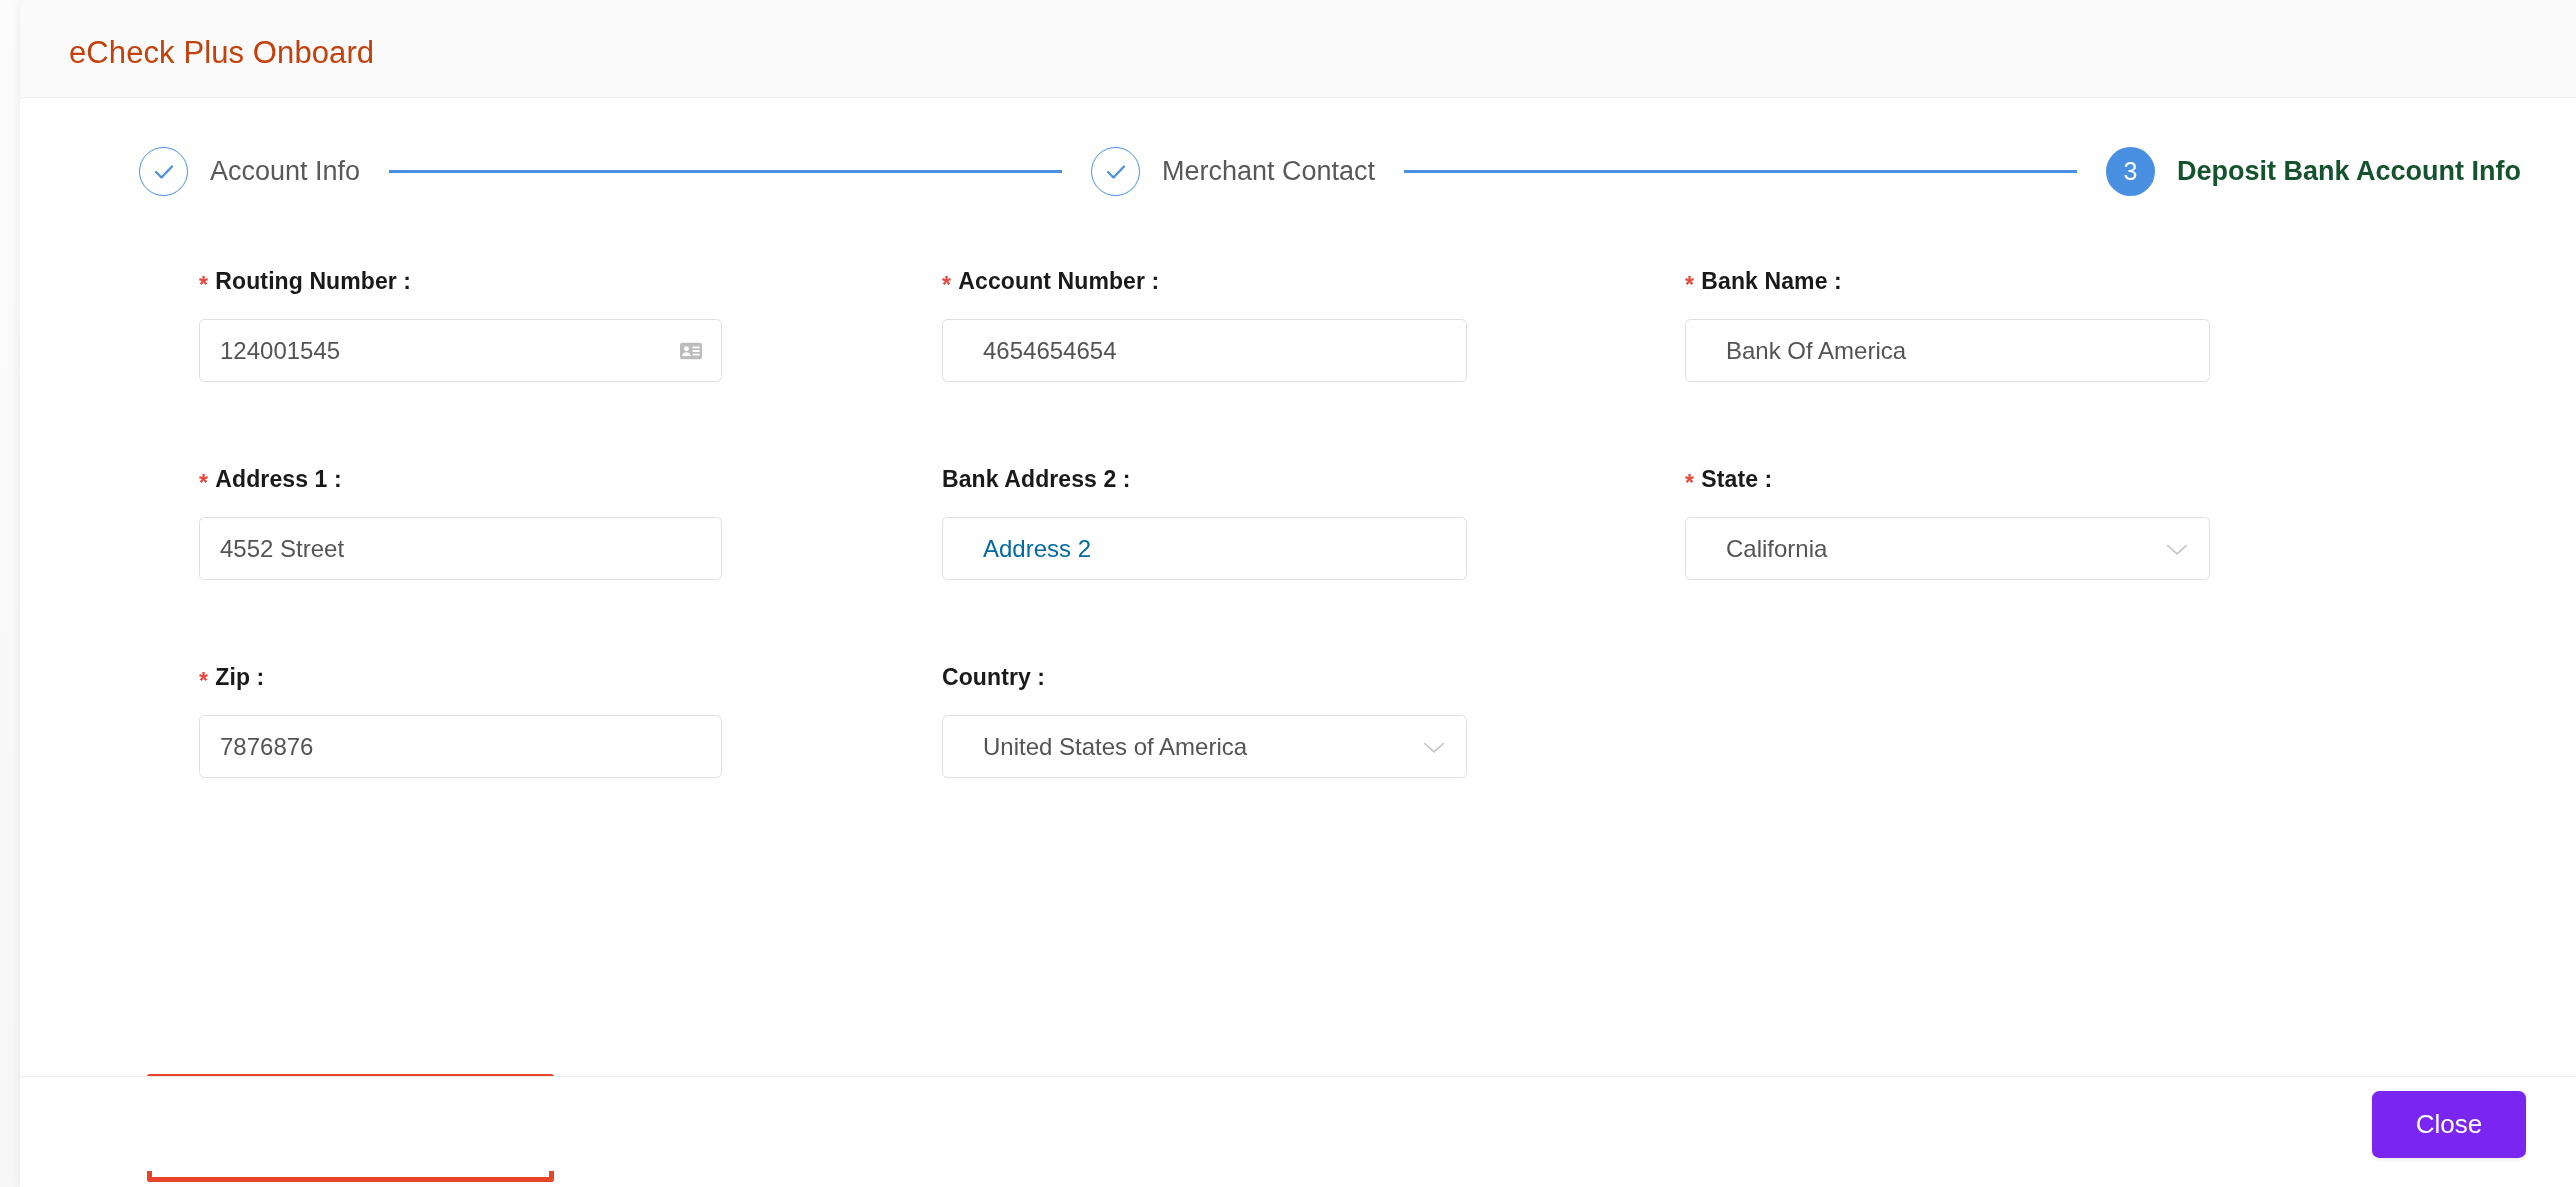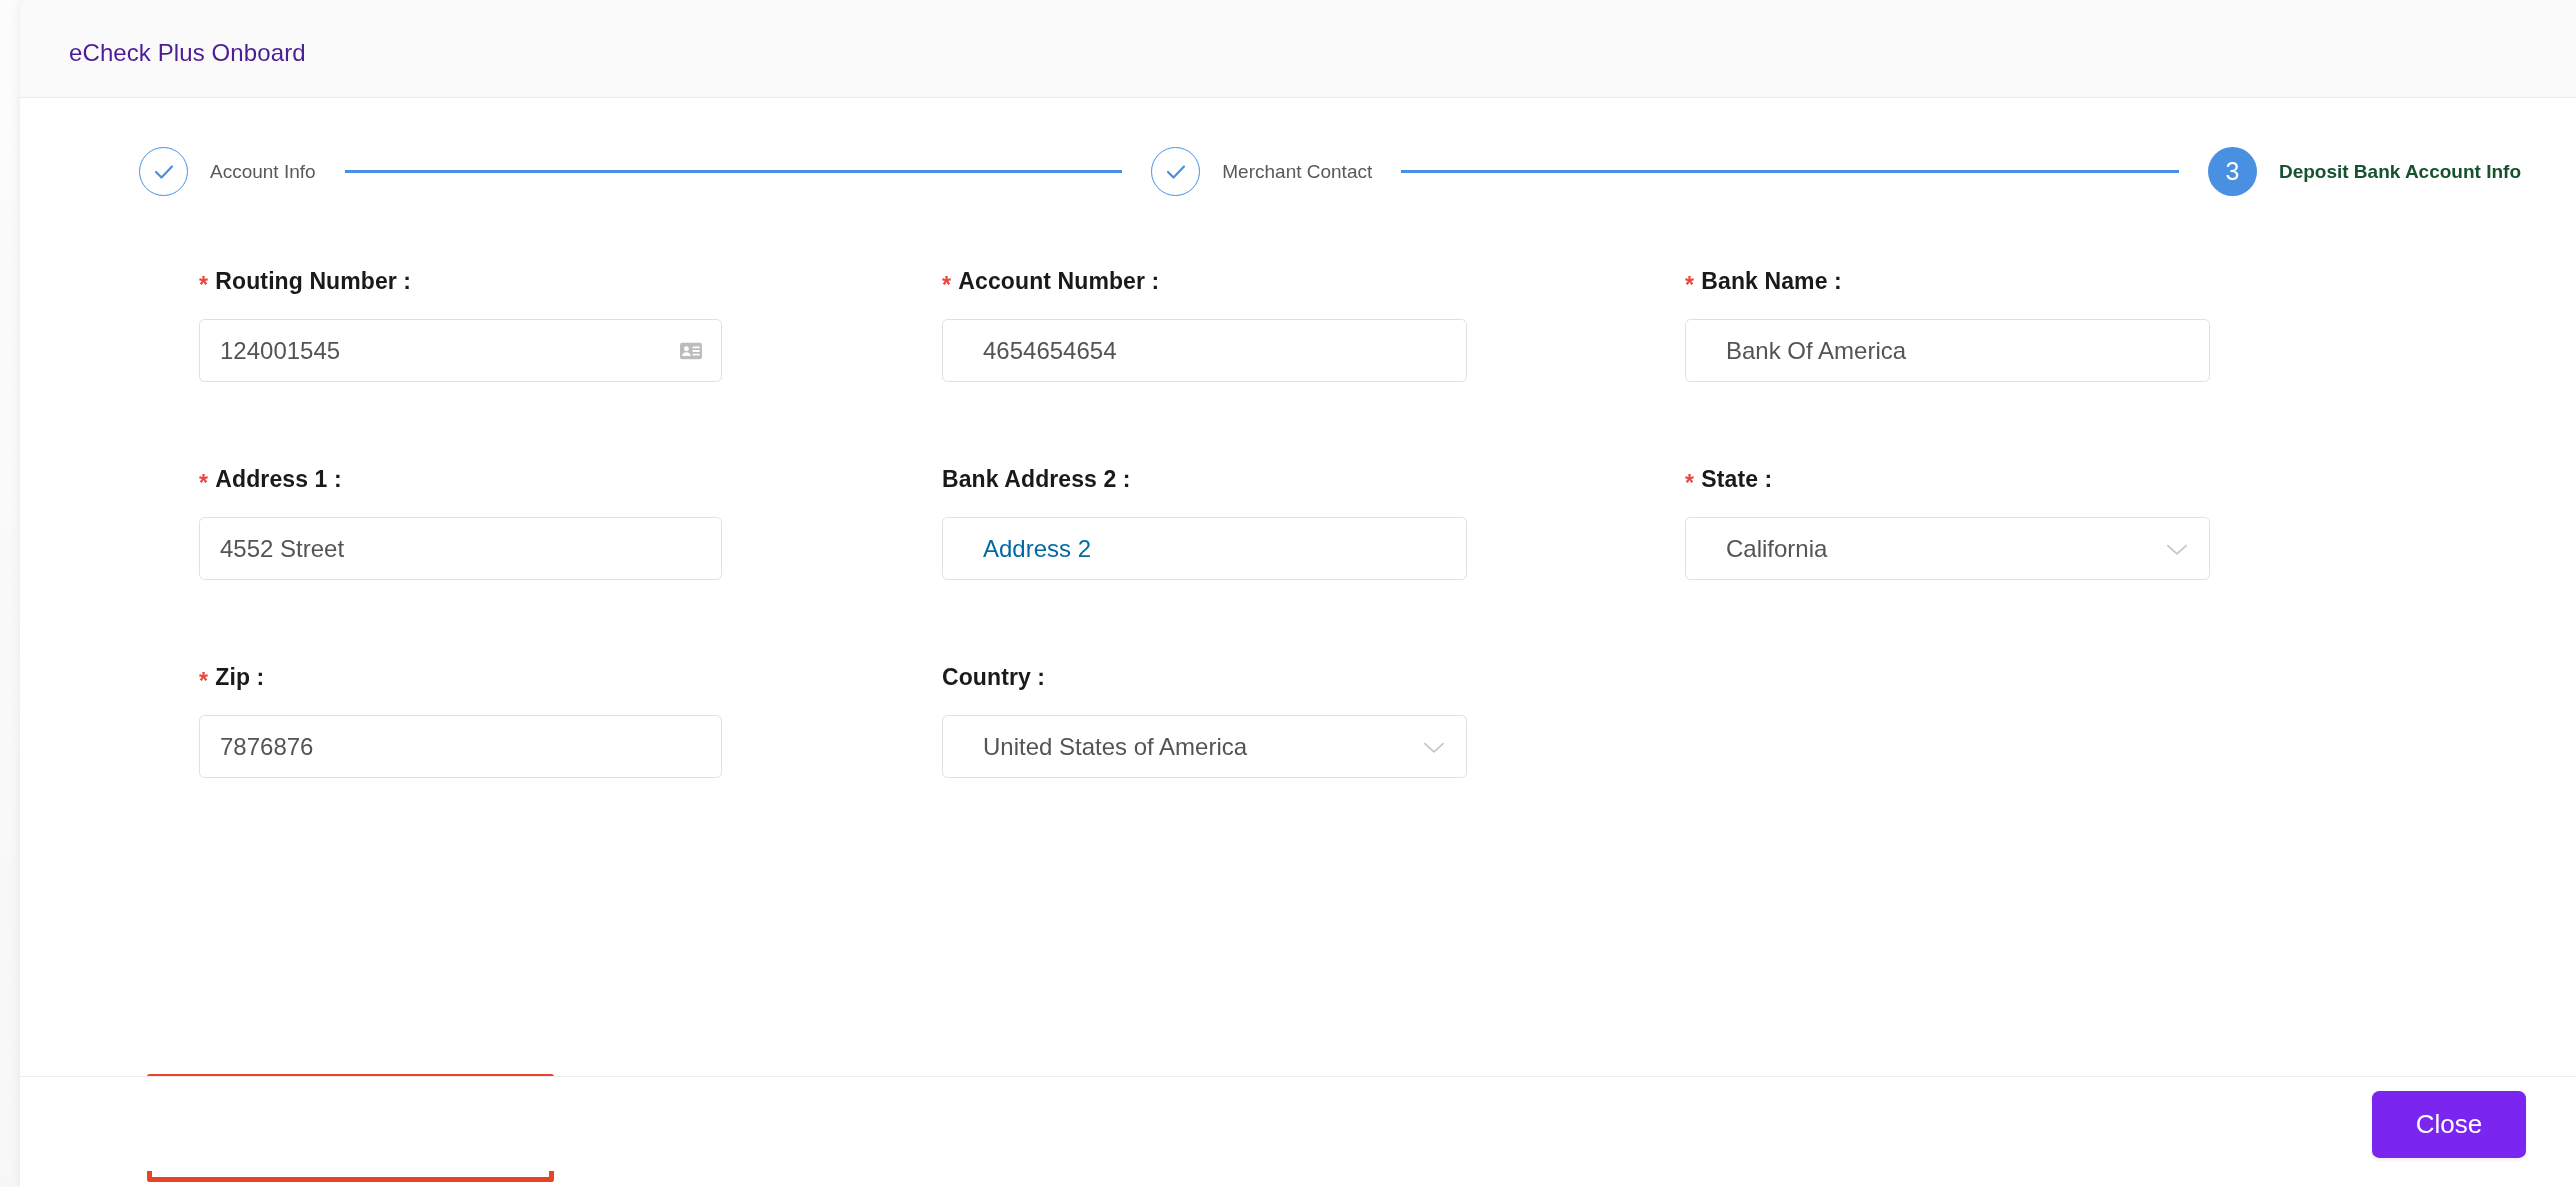--- a/index.html
+++ b/index.html
@@ -34,22 +34,22 @@
 
   .modal-header {
     height: 98px;
     background: #fafafa;
     border-bottom: 0.9px solid #ececec;
     display: flex;
     align-items: center;
     padding-left: 49px;
   }
   .modal-title {
-    font-size: 24px;
-    color: #4c1d95;
+    font-size: 31px;
+    color: #c2410c;
     font-weight: 400;
     letter-spacing: 0.1px;
     margin-top: 8px;
   }
 
   .modal-body {
     position: relative;
     height: 994px;
     background: #ffffff;
     padding: 0;
@@ -83,21 +83,21 @@
   }
   .step-circle.done svg { display: block; }
   .step-circle.active {
     background: #4a90e2;
     color: #ffffff;
     font-size: 25px;
     font-weight: 400;
   }
   .step-label {
     margin-left: 22px;
-    font-size: 19px;
+    font-size: 27px;
     color: #595959;
     font-weight: 400;
   }
   .step-label.active {
     color: #14532d;
     font-weight: 700;
   }
   .step-line {
     flex: 1 1 auto;
     height: 2.8px;

